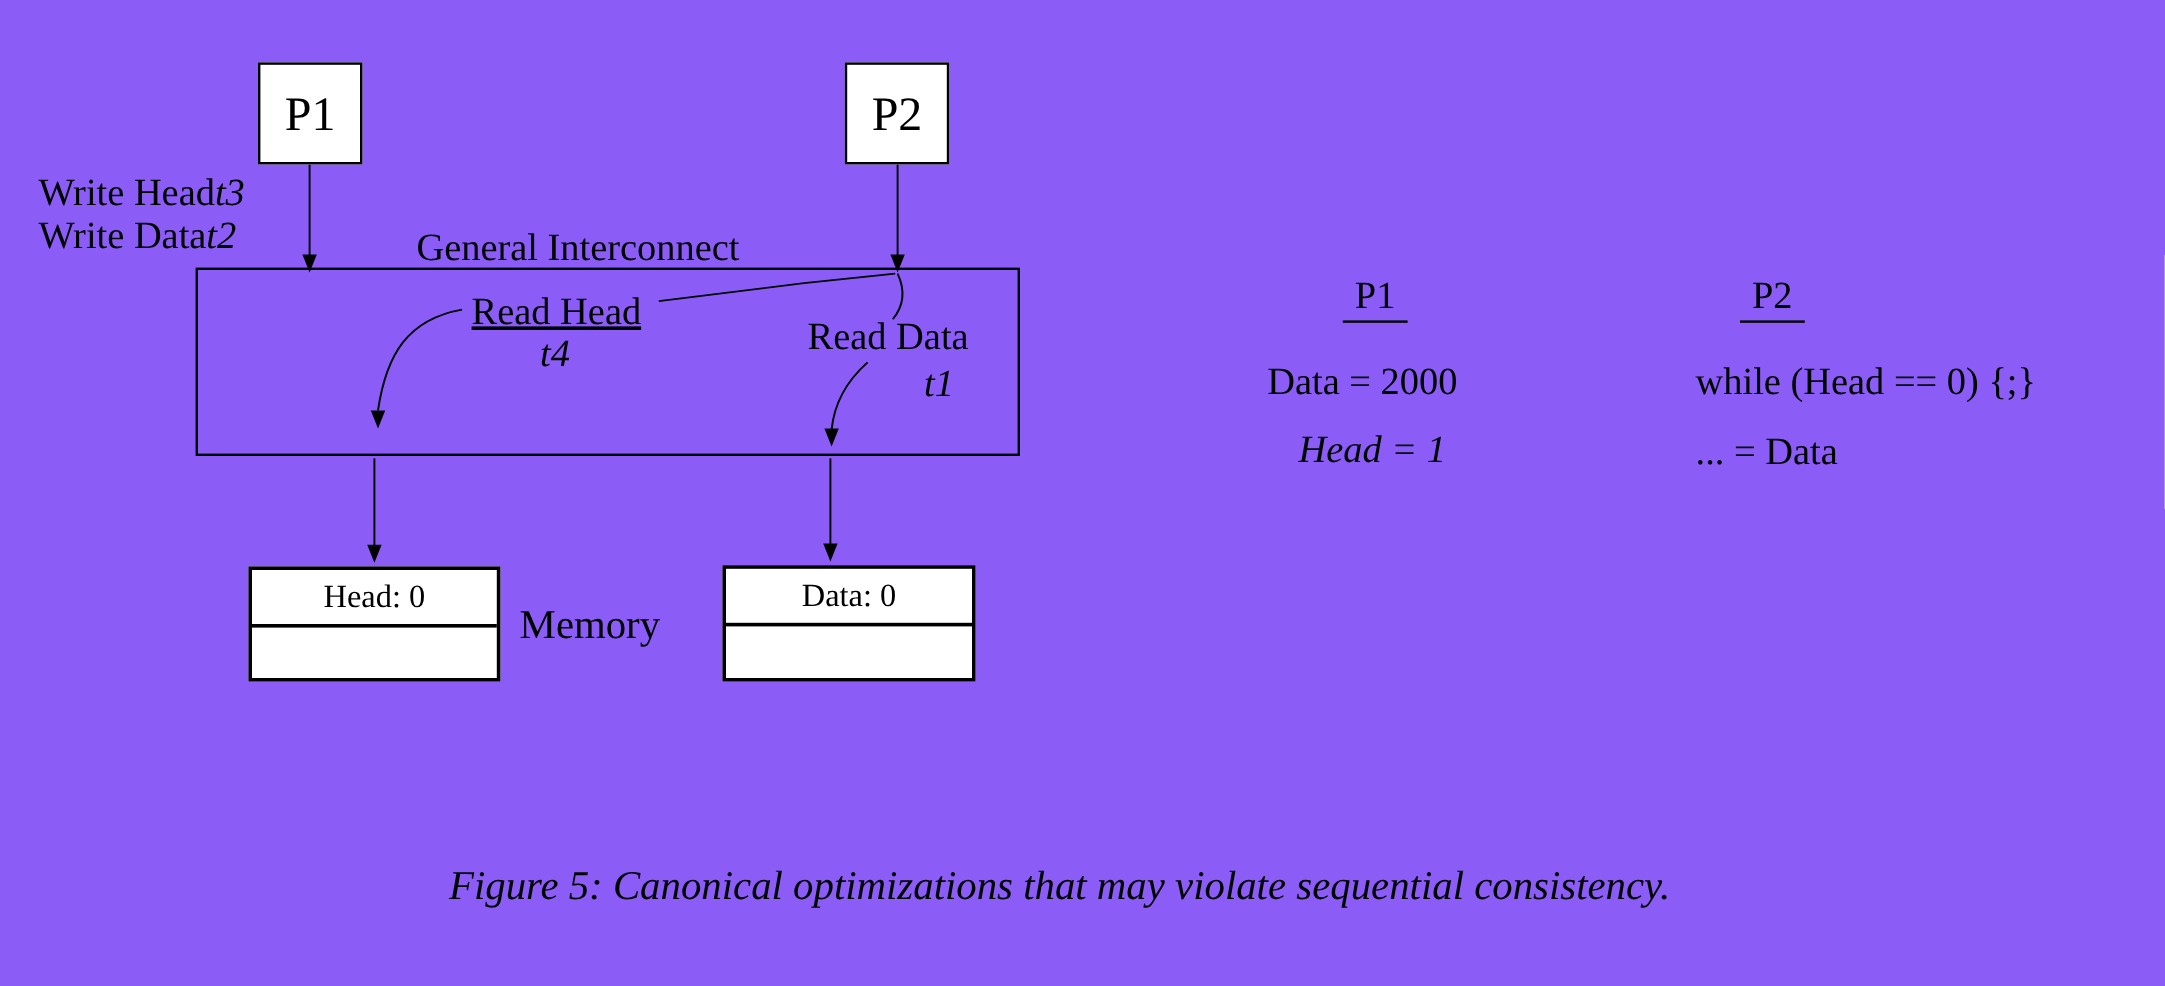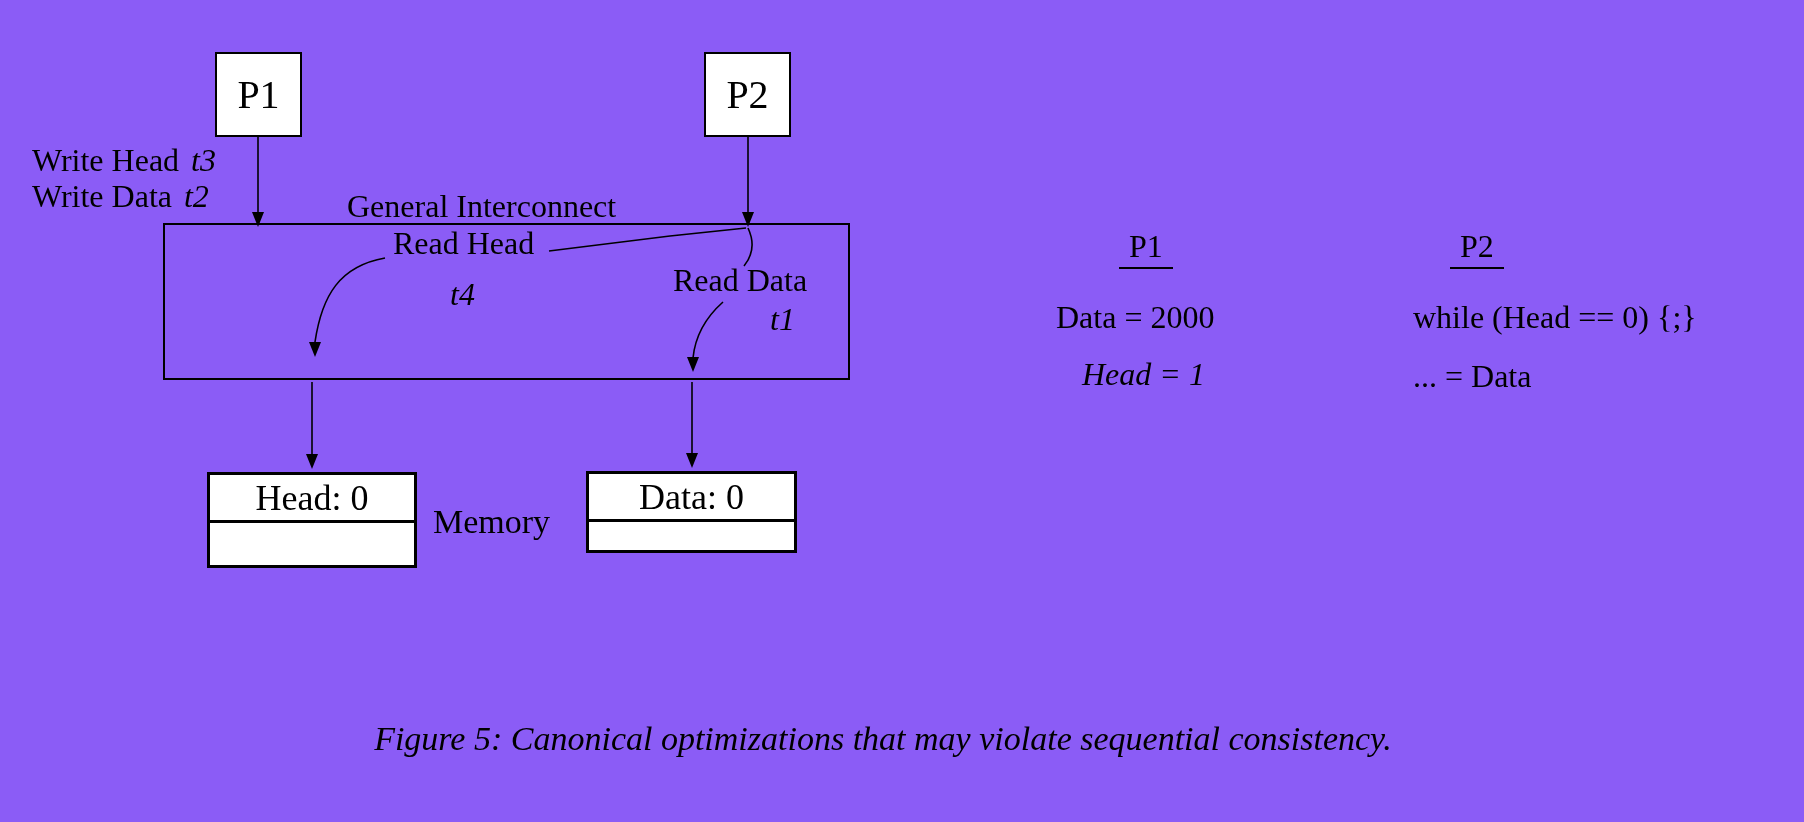--- a/index.html
+++ b/index.html
@@ -50,36 +50,36 @@
     white-space: nowrap;
   }
   .italic { font-style: italic; }
   .write-ann {
     position: absolute;
     left: 32px; top: 142px;
     font-size: 32px;
     line-height: 36px;
     white-space: nowrap;
   }
-  .write-ann .ann-line i { font-style: italic; margin-left: 12px; }
+  .write-ann .ann-line i { font-style: italic; }
   .membox {
     position: absolute;
     border: 3px solid #000;
     box-sizing: border-box;
     background: #fff;
     display: flex;
     flex-direction: column;
   }
   .memcell-top {
     height: 45px;
     border-bottom: 3px solid #000;
     display: flex;
     align-items: center;
     justify-content: center;
-    font-size: 36px;
+    font-size: 27px;
   }
   .memcell-bottom { flex: 1; }
   .memlabel { font-size: 34px; }
   .code-h {
     position: absolute;
     font-size: 32px;
     border-bottom: 2px solid #000;
     padding: 0 10px 2px 10px;
     white-space: nowrap;
   }
@@ -147,33 +147,33 @@
       <span>Write Head</span><i>t3</i>
     </div>
     <div class="ann-line">
       <span>Write Data</span><i>t2</i>
     </div>
   </div>
 
   <div class="txt" style="left:347px; top:189px;">General Interconnect</div>
   <div class="icbox"></div>
 
-  <div class="txt" style="left:393px; top:226px;">Read Head</div>
+  <div class="txt" style="left:393px; top:242px;text-decoration:underline;">Read Head</div>
   <div class="txt italic" style="left:450px; top:277px;">t4</div>
   <div class="txt" style="left:673px; top:263px;">Read Data</div>
   <div class="txt italic" style="left:770px; top:302px;font-family:Liberation Serif, serif;">t1</div>
 
   <div class="membox" style="left:207px; top:472px; width:210px; height:96px;">
     <div class="memcell-top">
       <span>Head: 0</span>
     </div>
     <div class="memcell-bottom"></div>
   </div>
   <div class="txt memlabel" style="left:433px; top:503px;">Memory</div>
-  <div class="membox" style="left:586px; top:471px; width:211px; height:82px;">
+  <div class="membox" style="left:602px; top:471px; width:211px; height:97px;">
     <div class="memcell-top">
       <span>Data: 0</span>
     </div>
     <div class="memcell-bottom"></div>
   </div>
 
   <div class="code-h" style="left:1119px; top:228px;">P1</div>
   <div class="code-line" style="left:1056px; top:299px;">Data = 2000</div>
   <div class="code-line" style="left:1082px; top:356px;font-style:italic;">Head = 1</div>
   <div class="code-h" style="left:1450px; top:228px;">P2</div>

